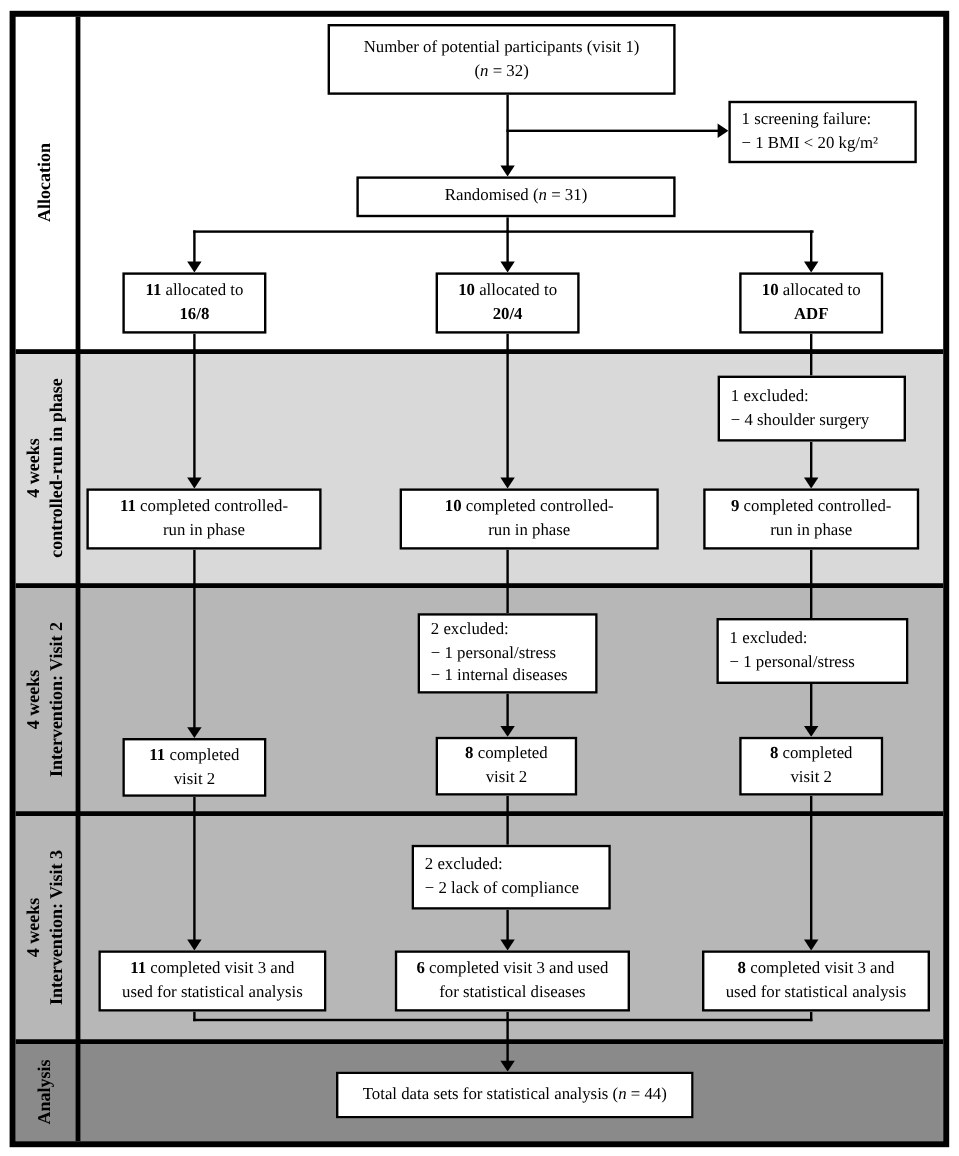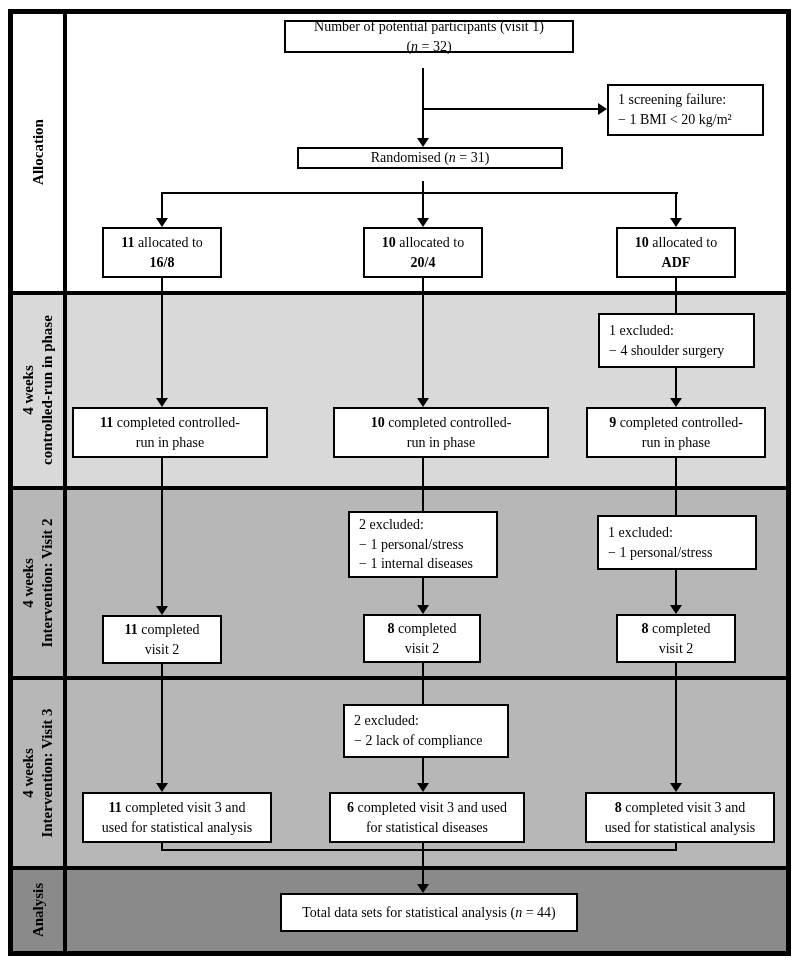--- a/index.html
+++ b/index.html
@@ -108,31 +108,31 @@
   <div class="ad" style="left:417px;top:783px"></div>
   <div class="vl" style="left:675px;top:663px;height:121px"></div>
   <div class="ad" style="left:670px;top:783px"></div>
 
   <div class="vl" style="left:161px;top:843px;height:8px"></div>
   <div class="vl" style="left:675px;top:843px;height:8px"></div>
   <div class="hl" style="left:161px;top:849px;width:516px"></div>
   <div class="vl" style="left:422px;top:843px;height:42px"></div>
   <div class="ad" style="left:417px;top:884px"></div>
 
-  <div class="box c" style="left:284px;top:20px;width:290px;height:33px">
+  <div class="box c" style="left:273px;top:20px;width:290px;height:59px">
     <div class="ln"><span>Number of potential participants (visit 1)</span></div>
     <div class="ln"><span>(</span><i>n</i><span> = 32)</span></div>
   </div>
 
   <div class="box l" style="left:607px;top:84px;width:157px;height:52px">
     <div class="ln"><span>1 screening failure:</span></div>
     <div class="ln"><span>− 1 BMI &lt; 20 kg/m²</span></div>
   </div>
 
-  <div class="box c" style="left:297px;top:147px;width:266px;height:22px">
+  <div class="box c" style="left:297px;top:147px;width:266px;height:34px">
     <div class="ln"><span>Randomised (</span><i>n</i><span> = 31)</span></div>
   </div>
 
   <div class="box c" style="left:102px;top:227px;width:120px;height:51px">
     <div class="ln"><b>11</b><span> allocated to</span></div>
     <div class="ln"><b>16/8</b></div>
   </div>
   <div class="box c" style="left:363px;top:227px;width:120px;height:51px">
     <div class="ln"><b>10</b><span> allocated to</span></div>
     <div class="ln"><b>20/4</b></div>

